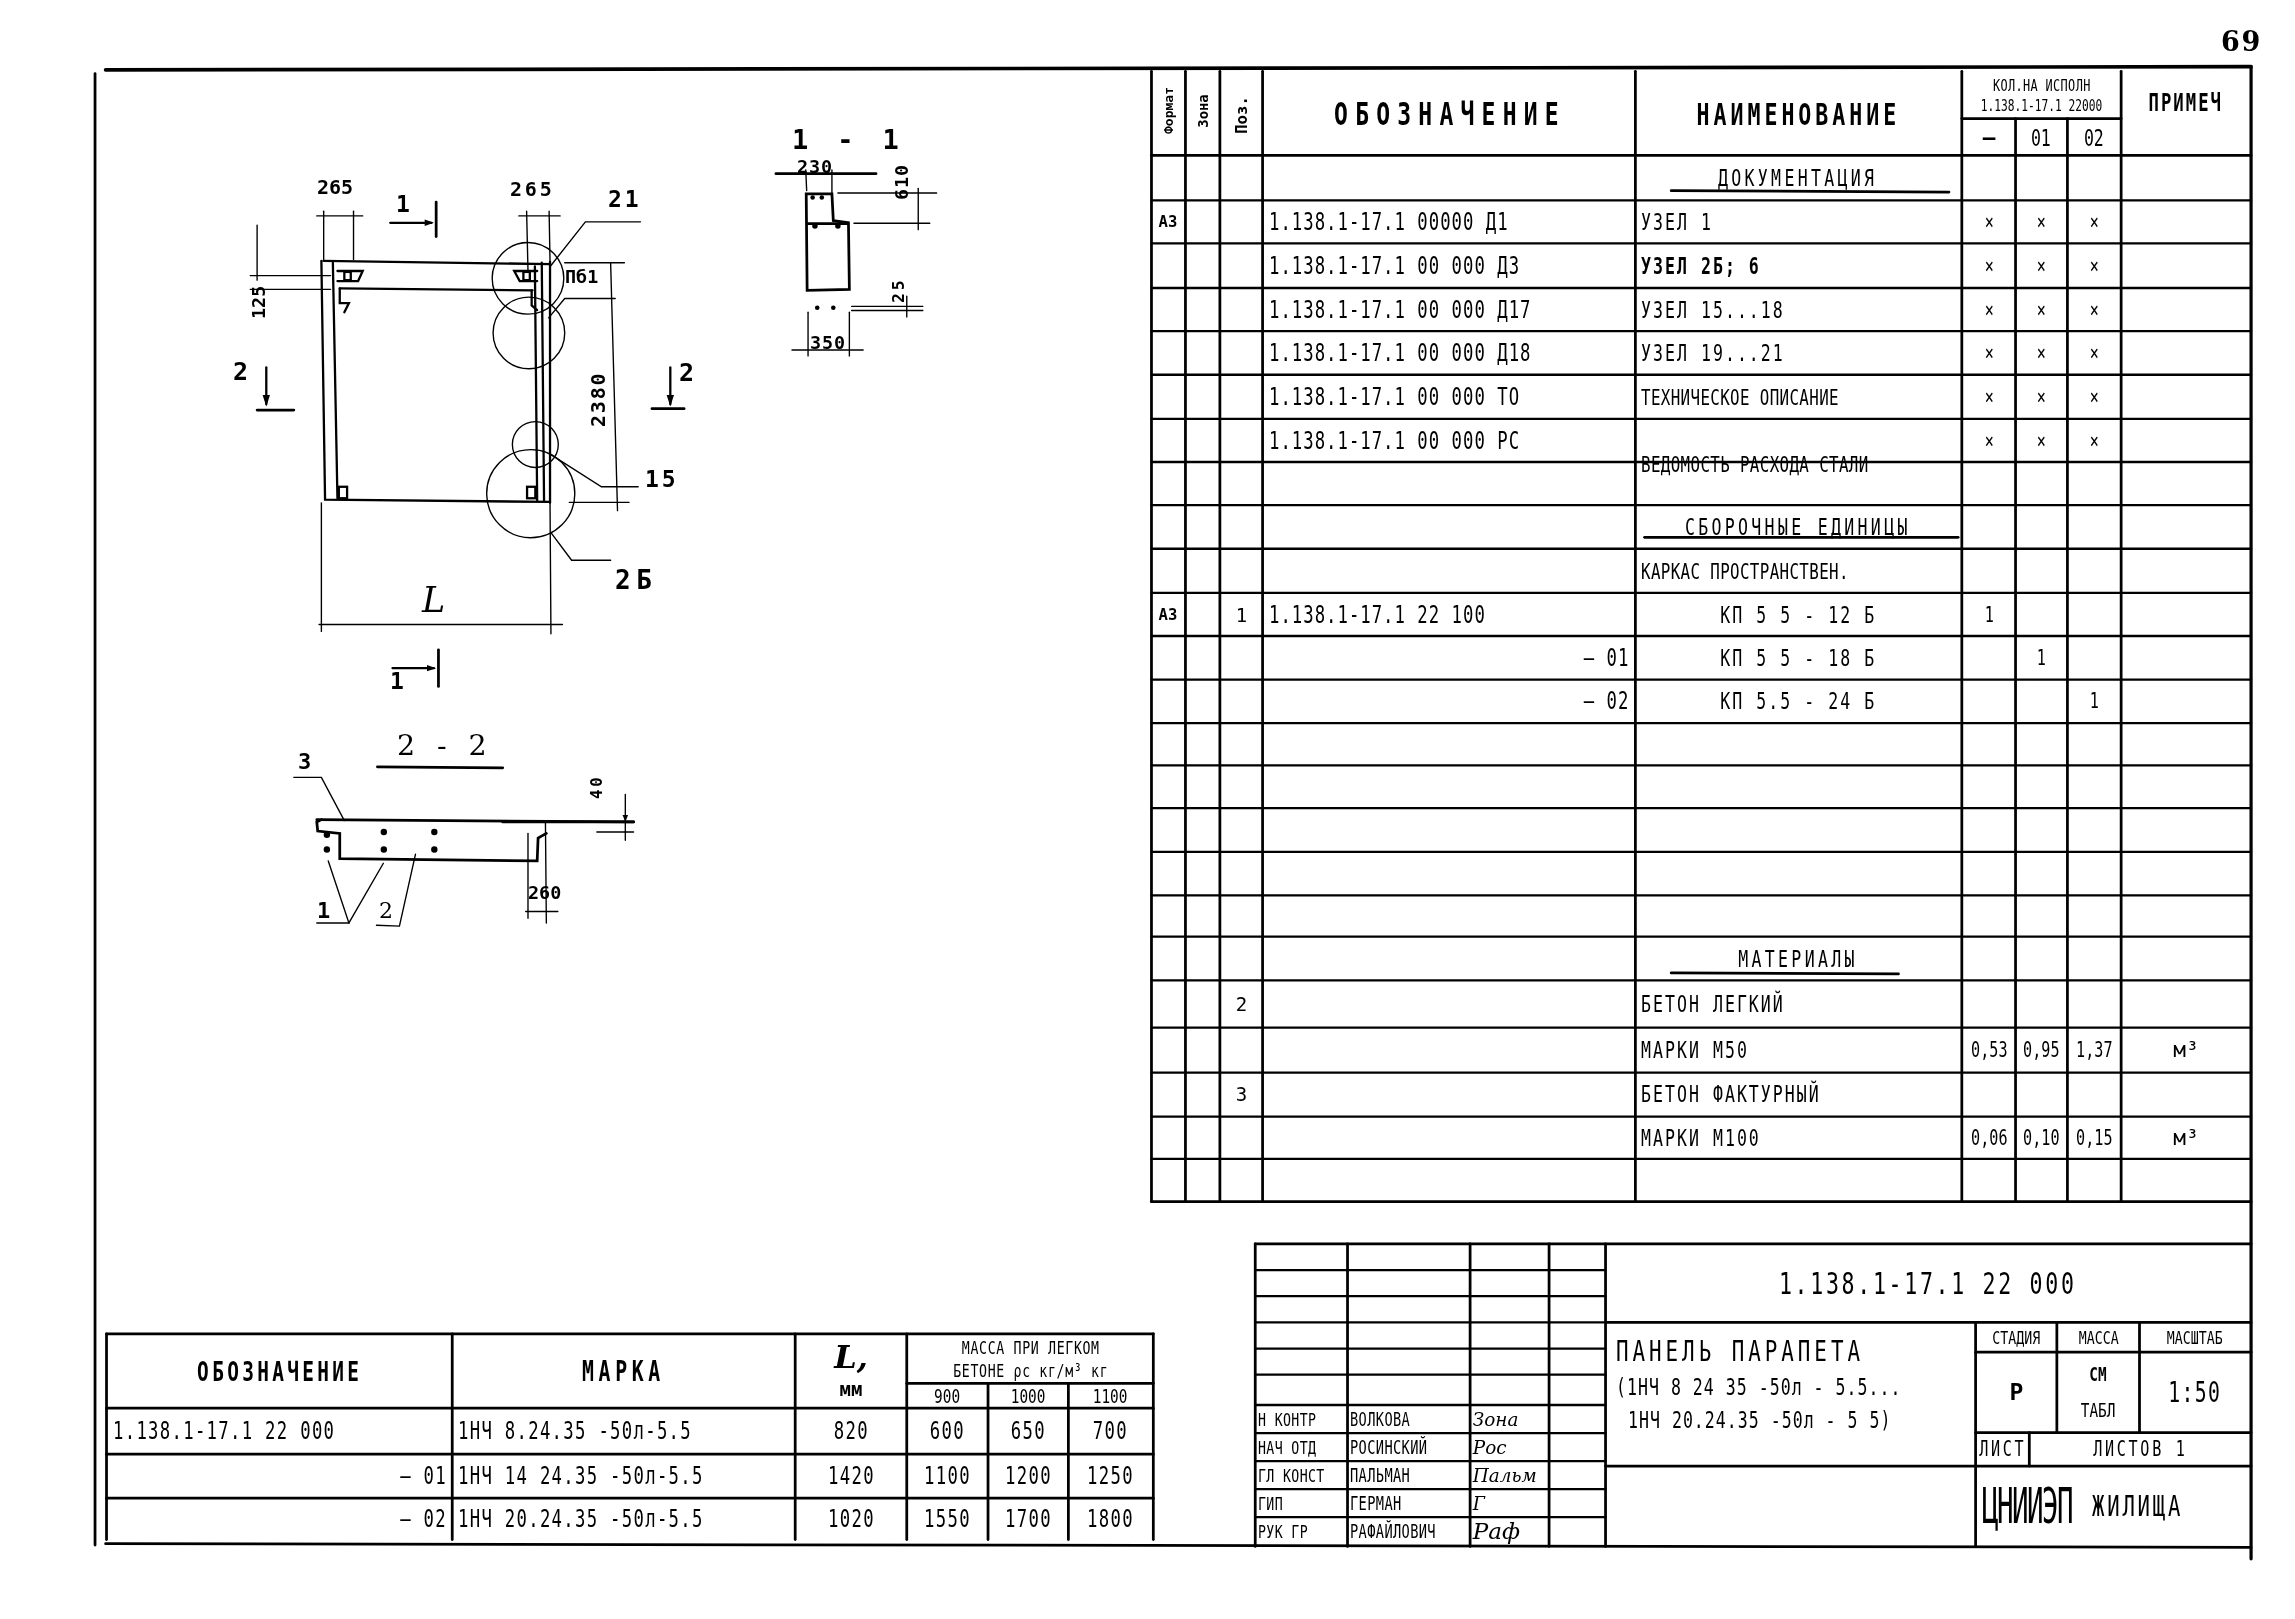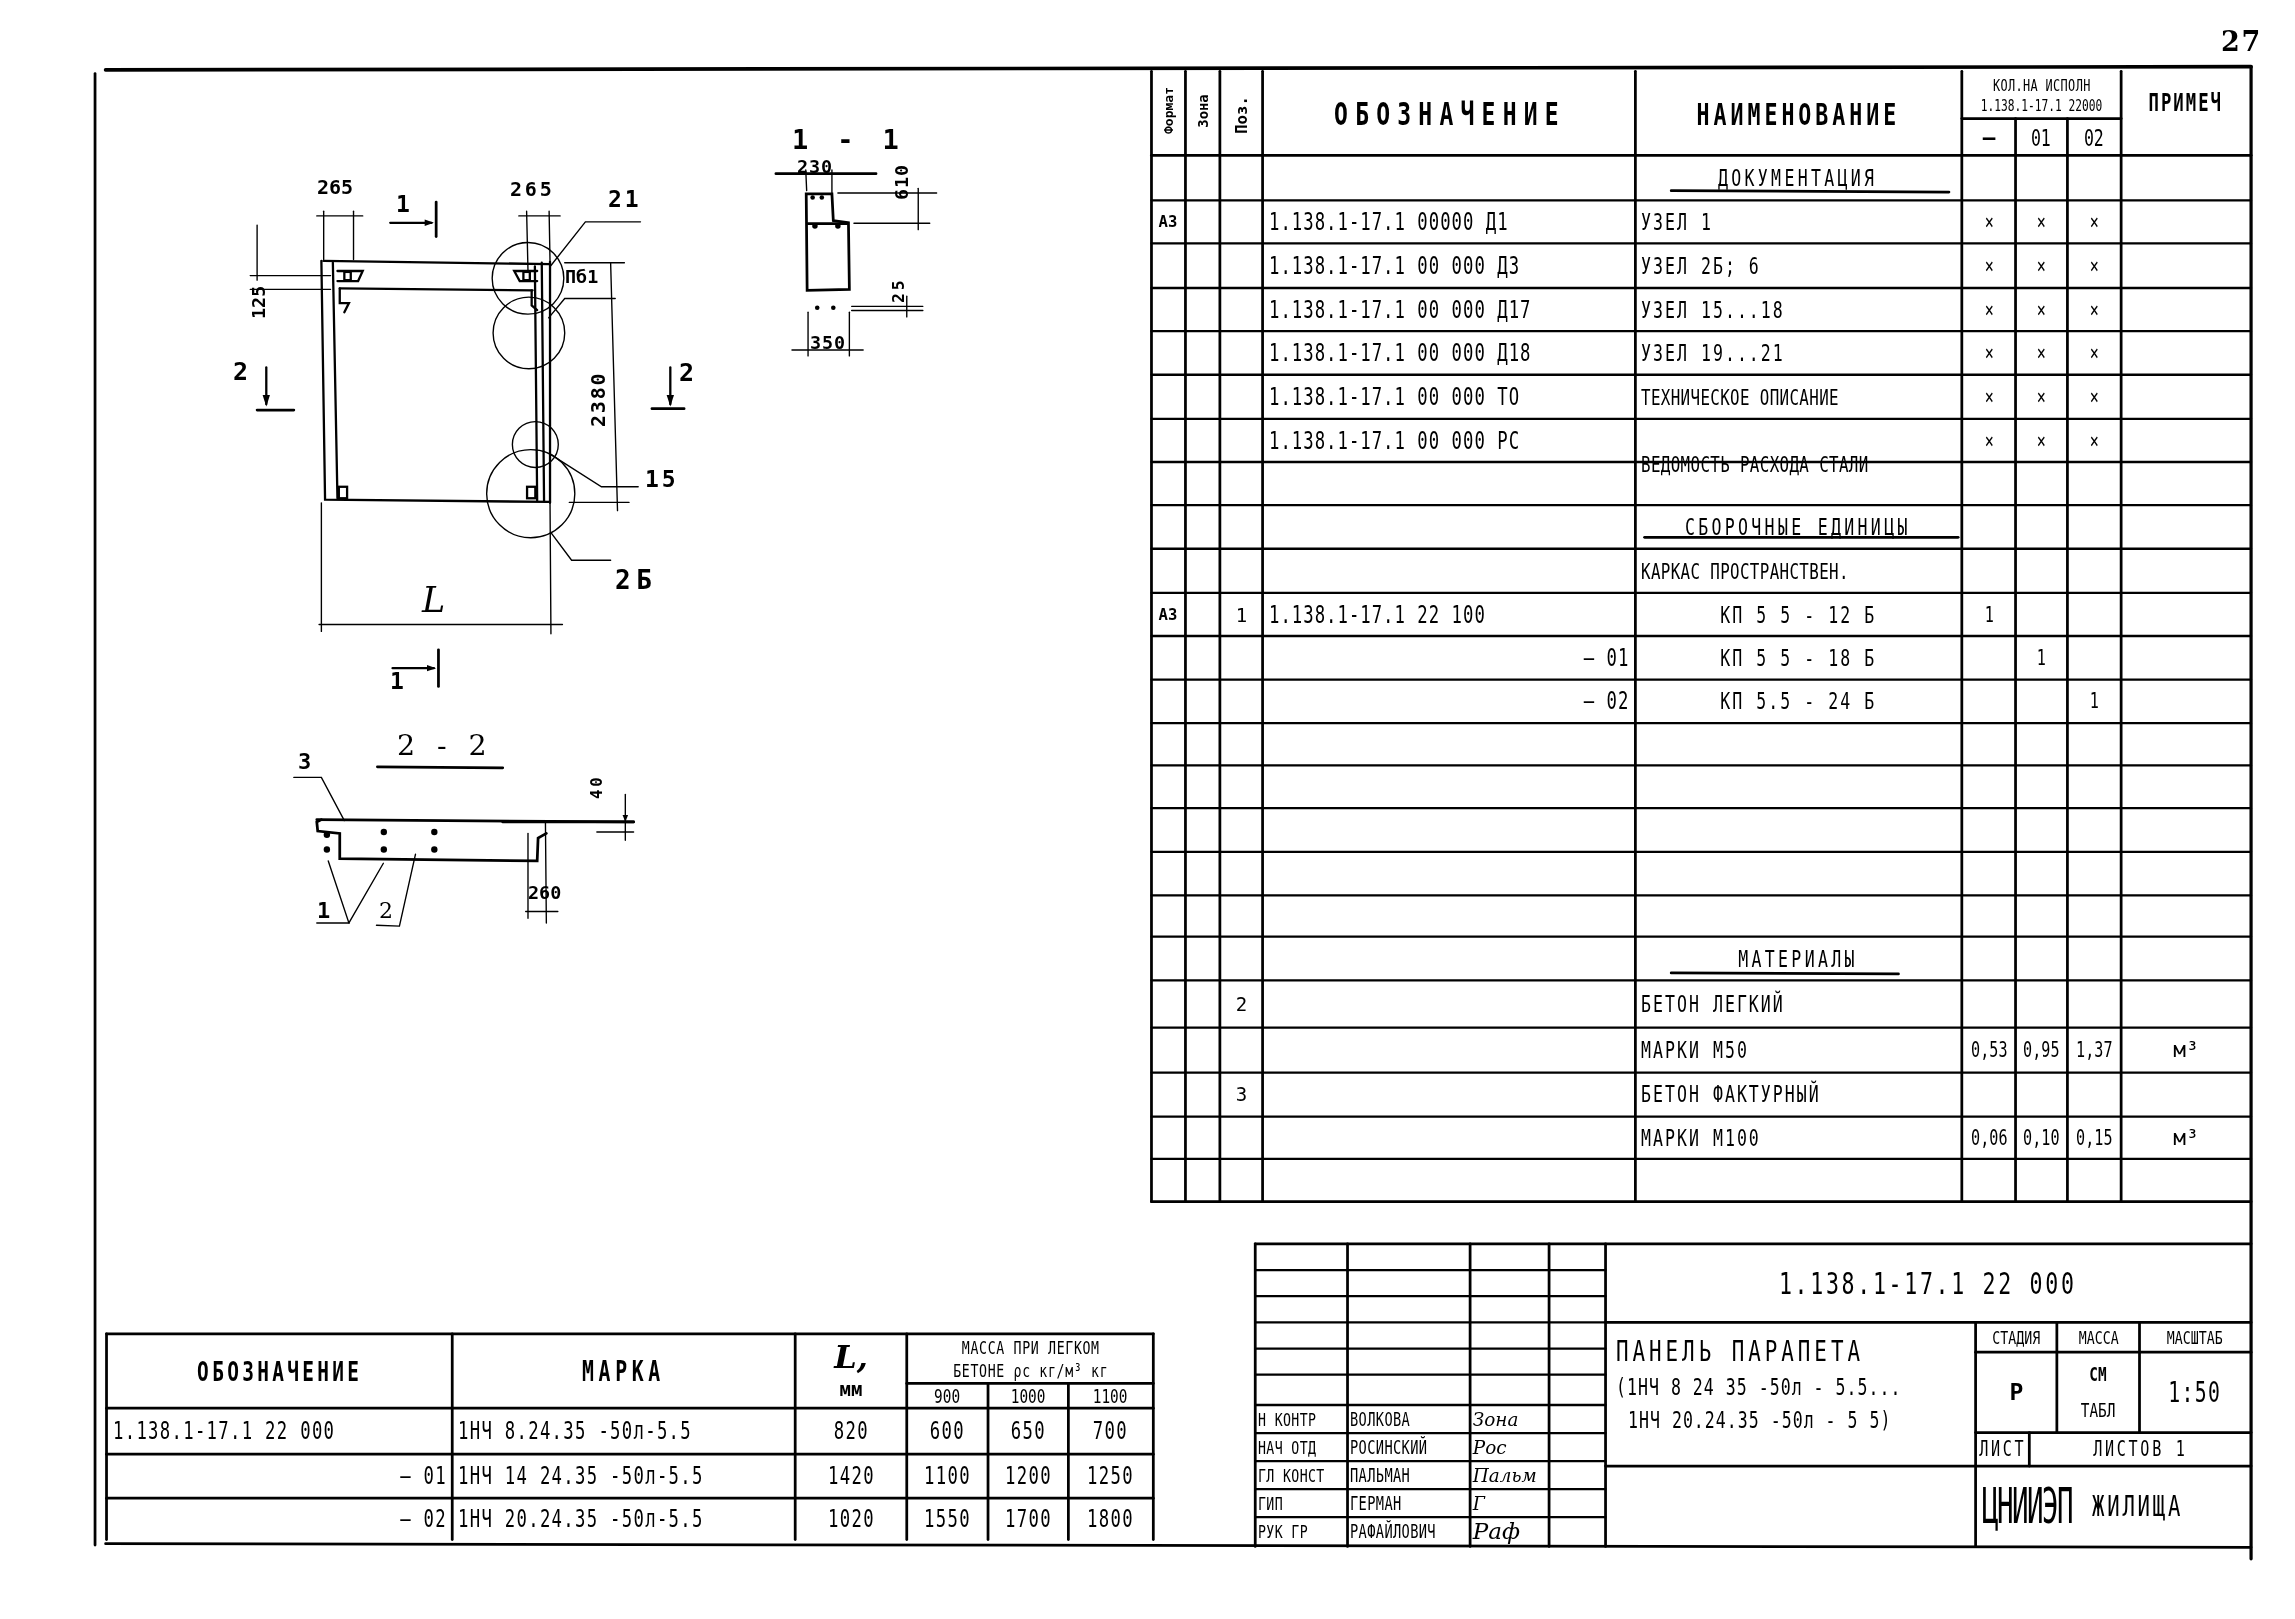--- a/index.html
+++ b/index.html
@@ -241,21 +241,21 @@
         <circle cx="712" cy="1850" r="7"></circle>
       <circle cx="836" cy="1812" r="7"></circle>
         <circle cx="836" cy="1850" r="7"></circle>
       <circle cx="946" cy="1812" r="7"></circle>
         <circle cx="946" cy="1850" r="7"></circle>
       <polygon points="1362,1790 1356,1775 1368,1775"></polygon>
     </g>
   </g>
 </svg>
 
-<div class="t" style="left:2221px; top:27.5px; font-size:27px; font-family:'DejaVu Serif',serif; font-weight:bold; letter-spacing:1.8px;">27</div>
+<div class="t" style="left:2221px; top:27.5px; font-size:27px; font-family:'DejaVu Serif',serif; font-weight:bold; letter-spacing:1.8px;">69</div>
 
 <div>
   <div class="vert" style="left:1132px; top:103px; width:73px; font-size:13px; text-align:center;">Формат</div>
   <div class="vert" style="left:1166px; top:103px; width:73px; font-size:13.8px; text-align:center;">Зона</div>
   <div class="vert" style="left:1205px; top:106px; width:73px; font-size:15.6px; text-align:center;">Поз.</div>
   <div class="cell center" style="left:1263px; top:73px; width:373px; height:82px;">
     <span class="cond-c" style="font-size:32px; letter-spacing:10px; font-weight:bold;">ОБОЗНАЧЕНИЕ</span>
   </div>
   <div class="cell center" style="left:1635px; top:73px; width:326px; height:82px;">
     <span class="cond-c" style="font-size:30px; letter-spacing:5.5px; font-weight:bold;">НАИМЕНОВАНИЕ</span>
@@ -330,21 +330,21 @@
       </div>
       <div class="cell center" style="left: 1151px; top: 243px; width: 34px; height: 45px;">
         <span class="" style="font-size: 15.6px; font-weight: bold; letter-spacing: 0px;"></span>
       </div>
       <div class="cell center" style="left: 1220px; top: 243px; width: 43px; height: 45px;">
         <span class="" style="font-size: 19px;"></span>
       </div>
       <div class="cell left" style="left: 1263px; top: 243px; width: 373px; height: 45px;">
         <span class="cond" style="font-size: 24px; letter-spacing: 1.4px;">1.138.1-17.1 00 000 Д3</span>
       </div>
-      <div class="cell left" style="left: 1635px; top: 243px; width: 326px; height: 45px;">
+      <div class="cell left" style="left: 1635px; top: 243px; width: 326px; height: 45px; font-weight: bold;">
         <span class="cond" style="font-size: 23px; letter-spacing: 2.8px;">УЗЕЛ 2Б; 6</span>
       </div>
       <div class="cell center" style="left: 1962px; top: 243px; width: 54px; height: 45px;">
         <span class="cond-c" style="font-size: 21px;">×</span>
       </div>
       <div class="cell center" style="left: 2015px; top: 243px; width: 52px; height: 45px;">
         <span class="cond-c" style="font-size: 21px;">×</span>
       </div>
       <div class="cell center" style="left: 2067px; top: 243px; width: 54px; height: 45px;">
         <span class="cond-c" style="font-size: 21px;">×</span>

